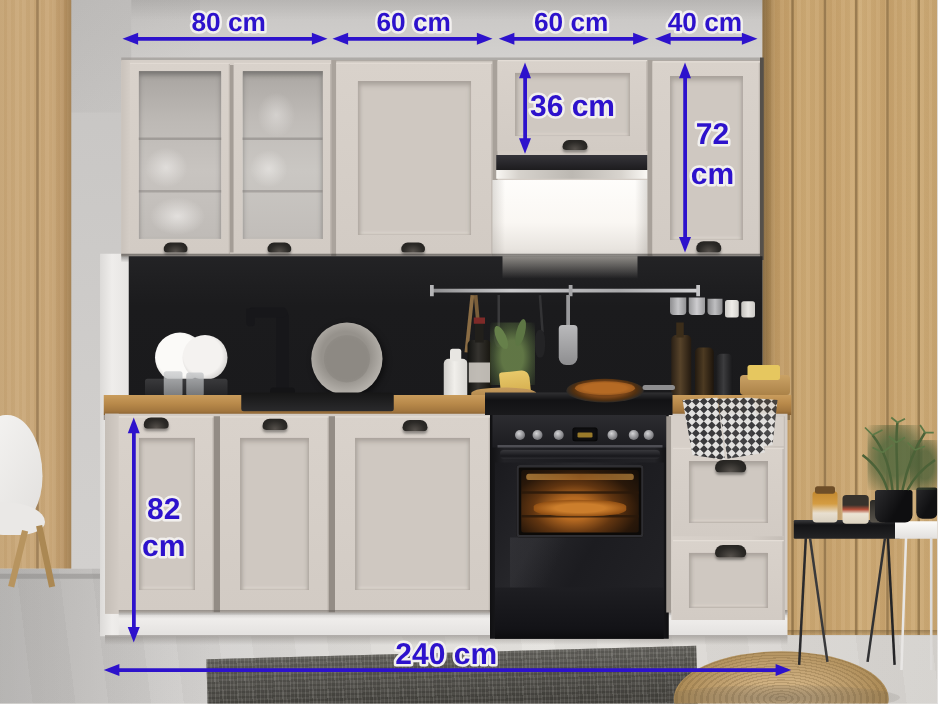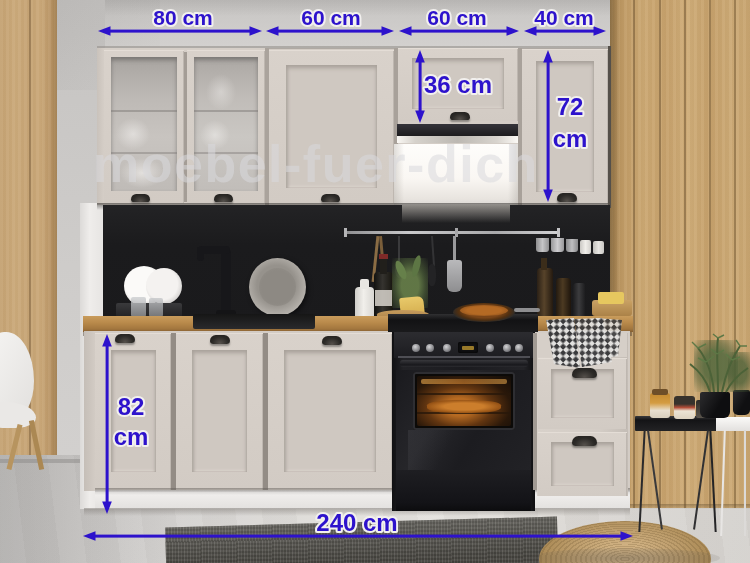--- a/index.html
+++ b/index.html
@@ -338,21 +338,20 @@
 <path d="M32,60 C32,36 30,20 32,6"></path>
 <path d="M36,60 C40,40 46,26 54,14"></path>
 <path d="M24,60 C20,46 12,38 4,32"></path>
 <path d="M40,60 C46,48 56,40 62,36"></path>
 </g>
 <g stroke="#5d7846" stroke-width="1.4" fill="none">
 <path d="M12,16 l-6,-6 M12,16 l8,-4 M20,30 l-8,-4 M20,30 l8,-6 M32,6 l-5,-4 M32,6 l6,-3 M31,22 l-6,-5 M31,22 l7,-4 M54,14 l-4,-6 M54,14 l7,0 M46,28 l-6,-6 M46,28 l8,-3"></path>
 </g>
 </svg>
 
-<div class="abs" style="left:93px;top:138px;width:560px;height:56px;font:bold 52px/1 'Liberation Sans',sans-serif;color:rgba(216,216,220,0.55);letter-spacing:1.5px;white-space:nowrap;">moebel-fuer-dich</div>
 
 <svg class="abs" style="left:0;top:0;" width="750" height="563" viewBox="0 0 750 563">
 <defs>
 <g id="ah">
           <path d="M0,0 L12.5,-4.8 L12.5,4.8 Z"></path>
         </g>
 </defs>
 <g fill="#2d12cc" stroke="none">
 
 <rect x="108" y="29.6" width="144" height="3"></rect>

